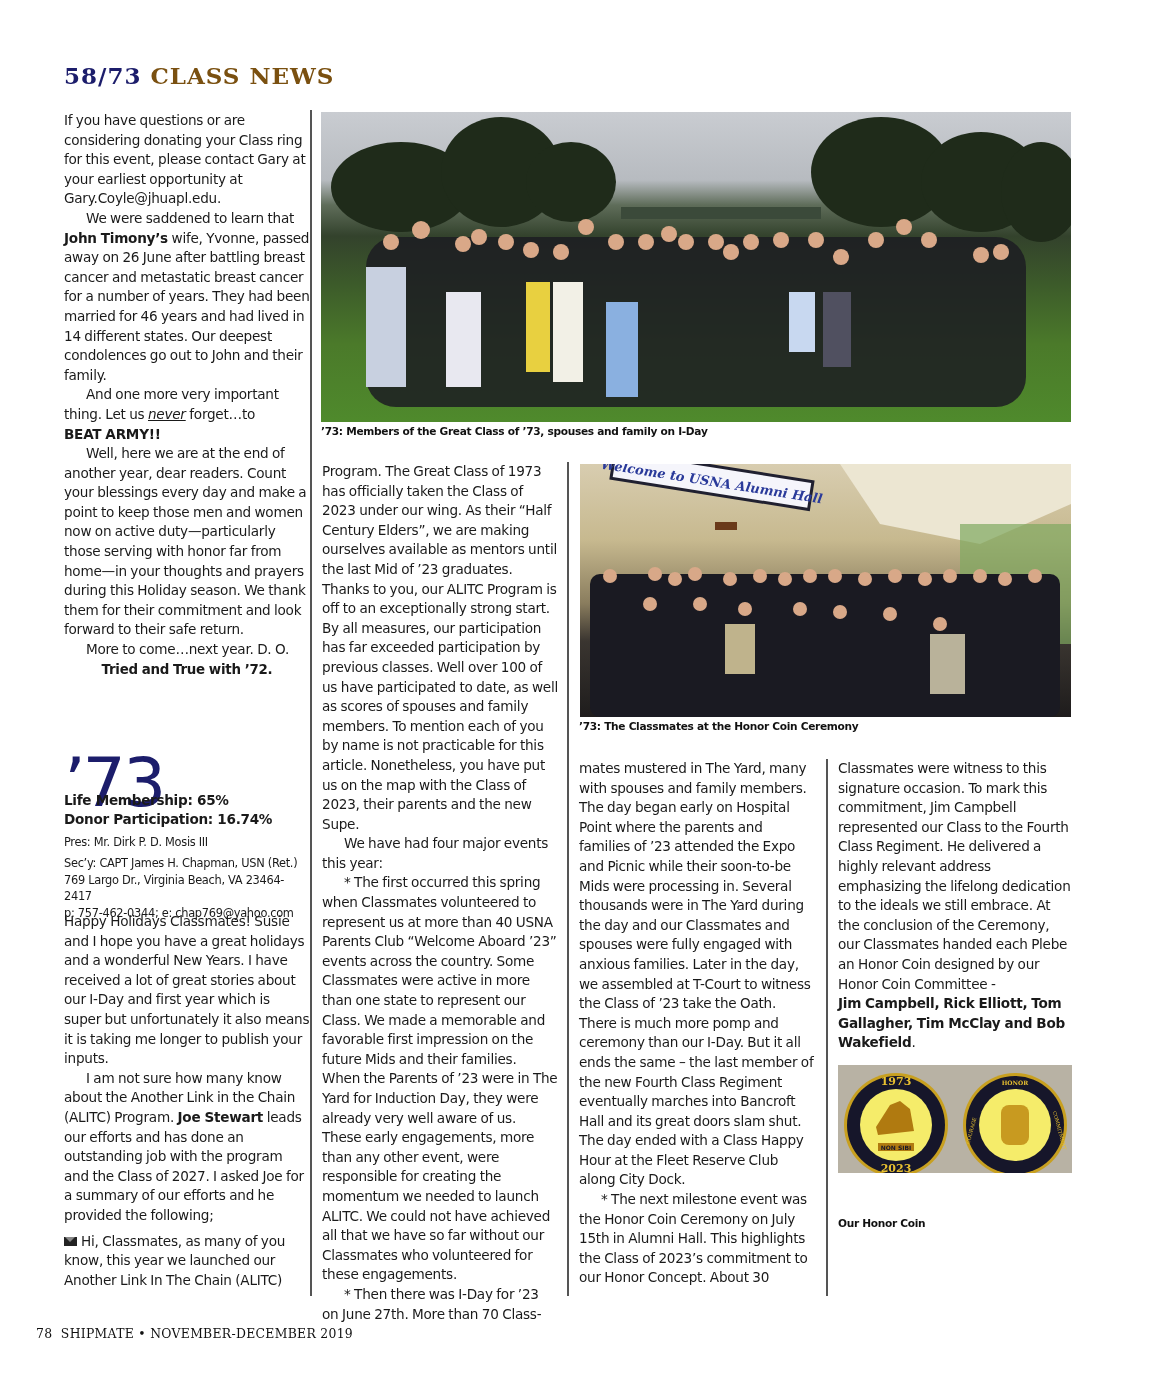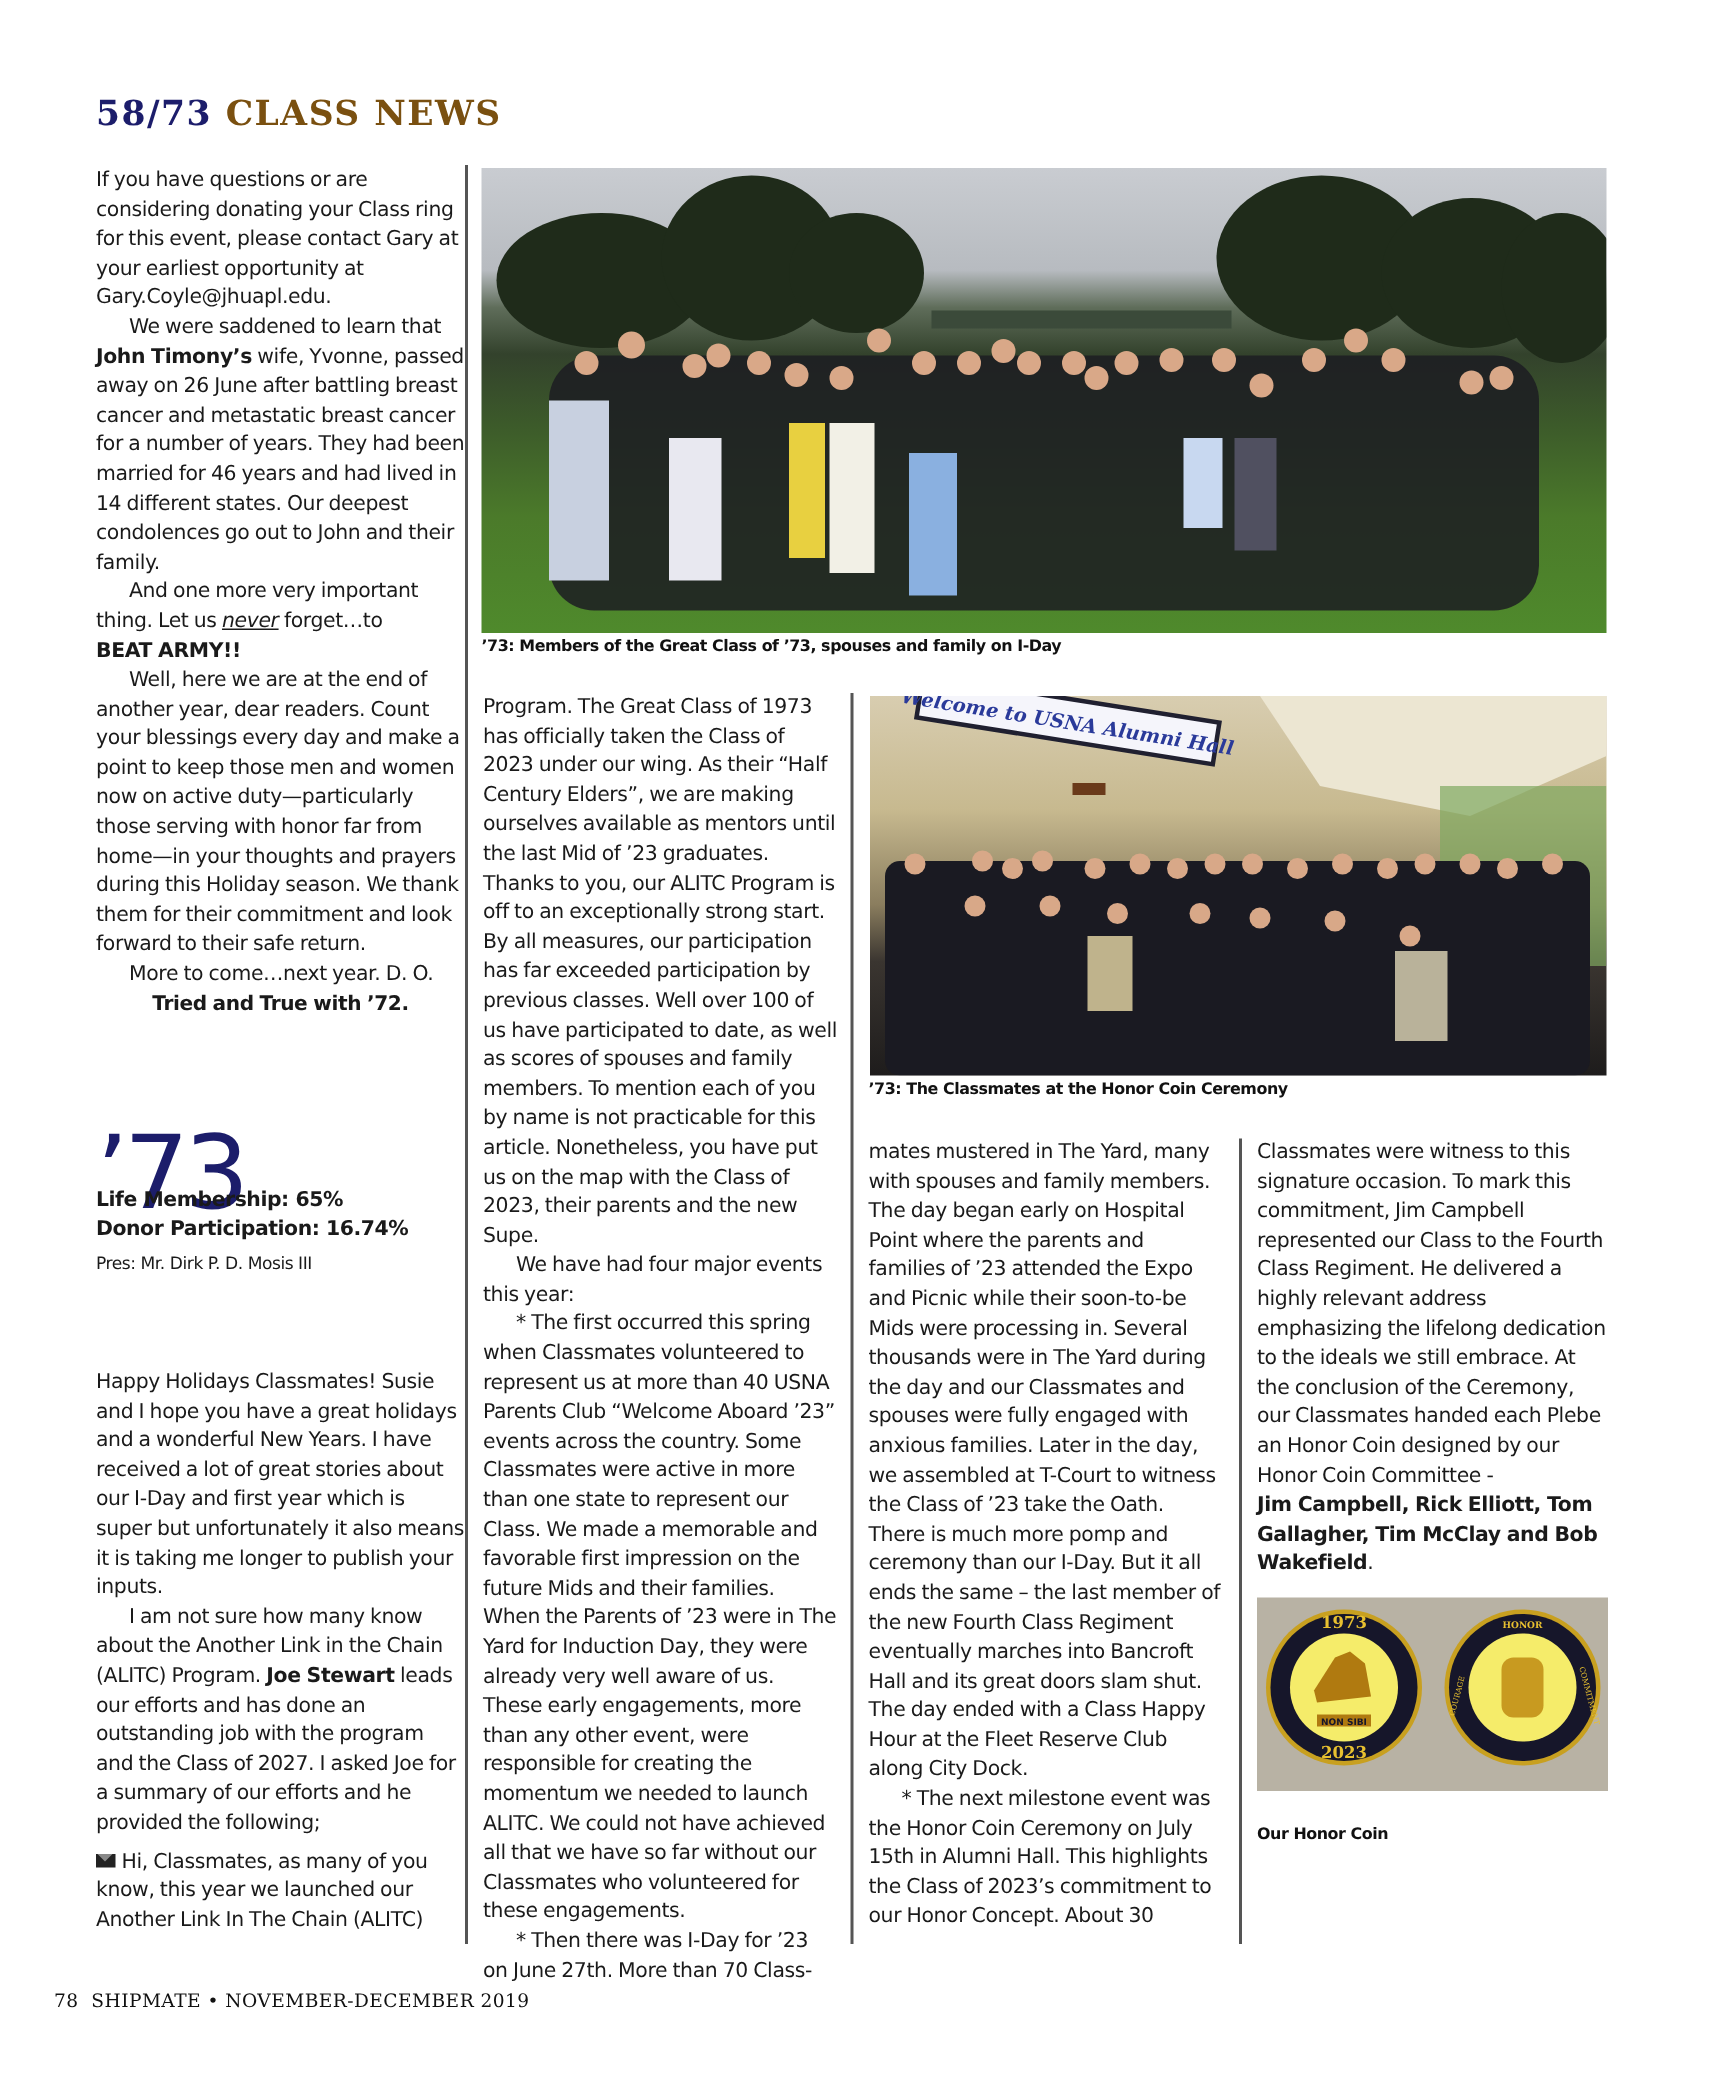--- a/index.html
+++ b/index.html
@@ -56,20 +56,21 @@
   <p class="ind">Well, here we are at the end of another year, dear readers. Count your blessings every day and make a point to keep those men and women now on active duty—particularly those serving with honor far from home—in your thoughts and prayers during this Holiday season. We thank them for their commitment and look forward to their safe return.</p>
   <p class="ind">More to come…next year. D. O.</p>
   <p class="sig">Tried and True with ’72.</p>
 </div>
 
 <div class="classnum">’73</div>
 <div class="stats">
   <div class="s">Life Membership: 65%</div>
   <div class="s">Donor Participation: 16.74%</div>
   <div class="meta"><span>Pres: </span><b>Mr. Dirk P. D. Mosis III</b></div>
+  <div class="meta"><span>Sec’y: </span><b>CAPT James H. Chapman, USN (Ret.)</b><br><span>769 Largo Dr., Virginia Beach, VA 23464-2417</span><br><span>p: 757-462-0344; e: chap769@yahoo.com</span></div>
 </div>
 
 <div class="col c1b">
   <p>Happy Holidays Classmates! Susie and I hope you have a great holidays and a wonderful New Years. I have received a lot of great stories about our I-Day and first year which is super but unfortunately it also means it is taking me longer to publish your inputs.</p>
   <p class="ind"><span>I am not sure how many know about the Another Link in the Chain (ALITC) Program. </span><b>Joe Stewart</b><span> leads our efforts and has done an outstanding job with the program and the Class of 2027. I asked Joe for a summary of our efforts and he provided the following;</span></p>
   <p style="margin-top:6px"><span class="env"></span><span>Hi, Classmates, as many of you know, this year we launched our Another Link In The Chain (ALITC)</span></p>
 </div>
 
 <div class="vline" style="left:310px; top:110px; height:1186px;"></div>
 <div class="vline" style="left:567px; top:462px; height:834px;"></div>
@@ -177,21 +178,21 @@
 
 <div class="col c3">
   <p>mates mustered in The Yard, many with spouses and family members. The day began early on Hospital Point where the parents and families of ’23 attended the Expo and Picnic while their soon-to-be Mids were processing in. Several thousands were in The Yard during the day and our Classmates and spouses were fully engaged with anxious families. Later in the day, we assembled at T-Court to witness the Class of ’23 take the Oath. There is much more pomp and ceremony than our I-Day. But it all ends the same – the last member of the new Fourth Class Regiment eventually marches into Bancroft Hall and its great doors slam shut. The day ended with a Class Happy Hour at the Fleet Reserve Club along City Dock.</p>
   <p class="ind">* The next milestone event was the Honor Coin Ceremony on July 15th in Alumni Hall. This highlights the Class of 2023’s commitment to our Honor Concept. About 30</p>
 </div>
 
 <div class="col c4">
   <p><span>Classmates were witness to this signature occasion. To mark this commitment, Jim Campbell represented our Class to the Fourth Class Regiment. He delivered a highly relevant address emphasizing the lifelong dedication to the ideals we still embrace. At the conclusion of the Ceremony, our Classmates handed each Plebe an Honor Coin designed by our Honor Coin Committee -</span><br><b>Jim Campbell, Rick Elliott, Tom Gallagher, Tim McClay and Bob Wakefield</b><span>.</span></p>
 </div>
 
-<div class="photo" style="left:838px; top:1065px; width:234px; height:129px; background:#b8b2a4;text-align:center;">
+<div class="photo" style="left:838px; top:1065px; width:234px; height:108px; background:#b8b2a4;text-align:center;">
   <svg width="234" height="120" viewBox="0 0 234 120">
     <g>
       <circle cx="58" cy="60" r="52" fill="#c8a020"></circle>
       <circle cx="58" cy="60" r="49" fill="#16162a"></circle>
       <circle cx="58" cy="60" r="36" fill="#f5ec6a"></circle>
       <polygon points="38,62 52,40 62,36 72,44 76,66 40,70" fill="#b07a10"></polygon>
       <rect x="40" y="78" width="36" height="8" fill="#b07a10"></rect>
       <text x="58" y="85" text-anchor="middle" font-family="DejaVu Sans, sans-serif" font-size="6" font-weight="bold" fill="#16162a">NON SIBI</text>
       <text x="58" y="20" text-anchor="middle" font-family="DejaVu Serif, serif" font-size="11" font-weight="bold" fill="#e8c030">1973</text>
       <text x="58" y="107" text-anchor="middle" font-family="DejaVu Serif, serif" font-size="11" font-weight="bold" fill="#e8c030">2023</text>

